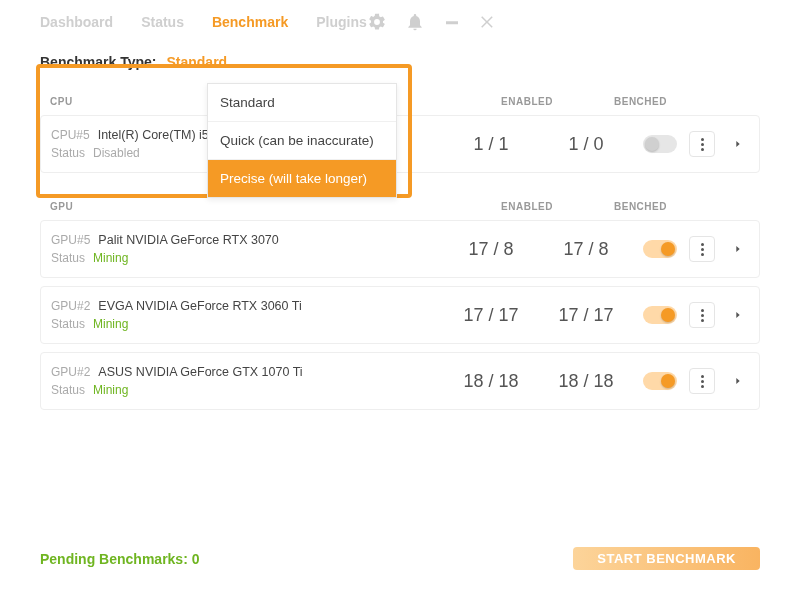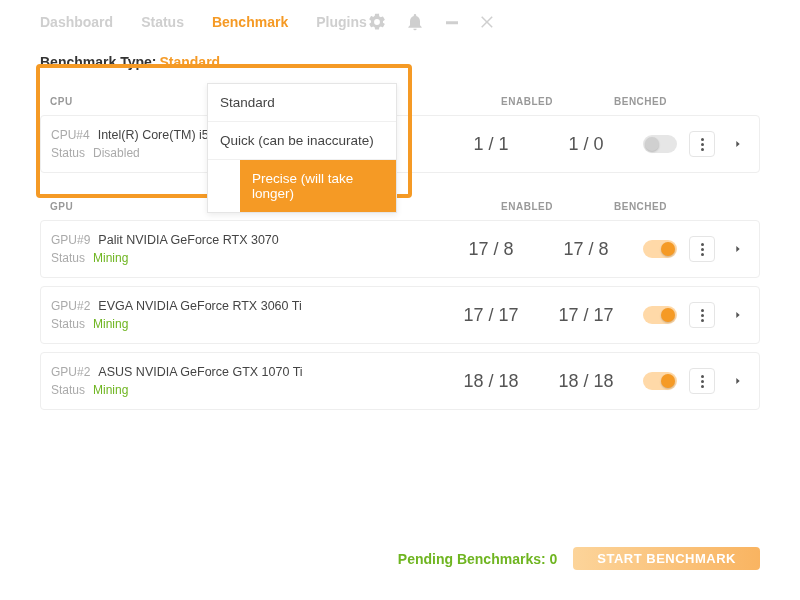--- a/index.html
+++ b/index.html
@@ -37,21 +37,21 @@
   }
   .header-icons svg { fill: #cfcfcf; }
   .header-icons .hi { cursor: pointer; display:flex; align-items:center; }
   .content {
     padding: 10px 40px 0 40px;
     position: relative;
   }
   .benchmark-type-row {
     display: flex;
     align-items: center;
-    gap: 3px;
+    gap: 10px;
     padding: 12px 0 6px 0;
     font-size: 14px;
     position: relative;
   }
   .benchmark-type-label { font-weight: 600; color: #333; }
   .benchmark-type-value { color: #f59a25; font-weight: 600; }
   .highlight-box {
     position: absolute;
     border: 4px solid #f59a25;
     border-radius: 4px;
@@ -134,33 +134,33 @@
     box-shadow: 0 2px 6px rgba(0,0,0,0.08);
     z-index: 10;
   }
   .dropdown-item {
     padding: 11px 12px;
     font-size: 13.5px;
     color: #444;
     cursor: pointer;
     border-bottom: 1px solid #f0f0f0;
   }
-  .dropdown-item:last-child { border-bottom: none; margin-left: 32px; }
+  .dropdown-item:last-child { border-bottom: none; }
   .dropdown-item.highlighted {
     background: #f59a25;
     color: #fff;
   }
   .footer {
     position: absolute;
     bottom: 30px;
     left: 40px;
     right: 40px;
     display: flex;
     align-items: center;
-    justify-content: flex-end;
+    justify-content: space-between;
     gap: 16px;
   }
   .pending {
     color: #6fb521;
     font-weight: 700;
     font-size: 14px;
   }
   .start-btn {
     background: linear-gradient(90deg, #fcd49a, #f9b461);
     color: #fff;
@@ -216,21 +216,21 @@
   <div class="section-header">
     <div class="col-device">CPU</div>
     <div class="col-enabled">ENABLED</div>
     <div class="col-benched">BENCHED</div>
     <div class="col-controls"></div>
   </div>
 
   <div class="device-row">
     <div class="device-info">
       <div class="device-line1">
-        <span class="device-id">CPU#4</span>
+        <span class="device-id">CPU#5</span>
         <span class="device-name">Intel(R) Core(TM) i5</span>
       </div>
       <div class="device-line2">
         <span class="status-label">Status</span>
         <span class="status-value disabled">Disabled</span>
       </div>
     </div>
     <div class="num-cell">1 / 1</div>
     <div class="num-cell b">1 / 0</div>
     <div class="controls">
@@ -255,21 +255,21 @@
   <div class="section-header">
     <div class="col-device">GPU</div>
     <div class="col-enabled">ENABLED</div>
     <div class="col-benched">BENCHED</div>
     <div class="col-controls"></div>
   </div>
 
   <div class="device-row">
     <div class="device-info">
       <div class="device-line1">
-        <span class="device-id">GPU#9</span>
+        <span class="device-id">GPU#5</span>
         <span class="device-name">Palit NVIDIA GeForce RTX 3070</span>
       </div>
       <div class="device-line2">
         <span class="status-label">Status</span>
         <span class="status-value mining">Mining</span>
       </div>
     </div>
     <div class="num-cell">17 / 8</div>
     <div class="num-cell b">17 / 8</div>
     <div class="controls">

